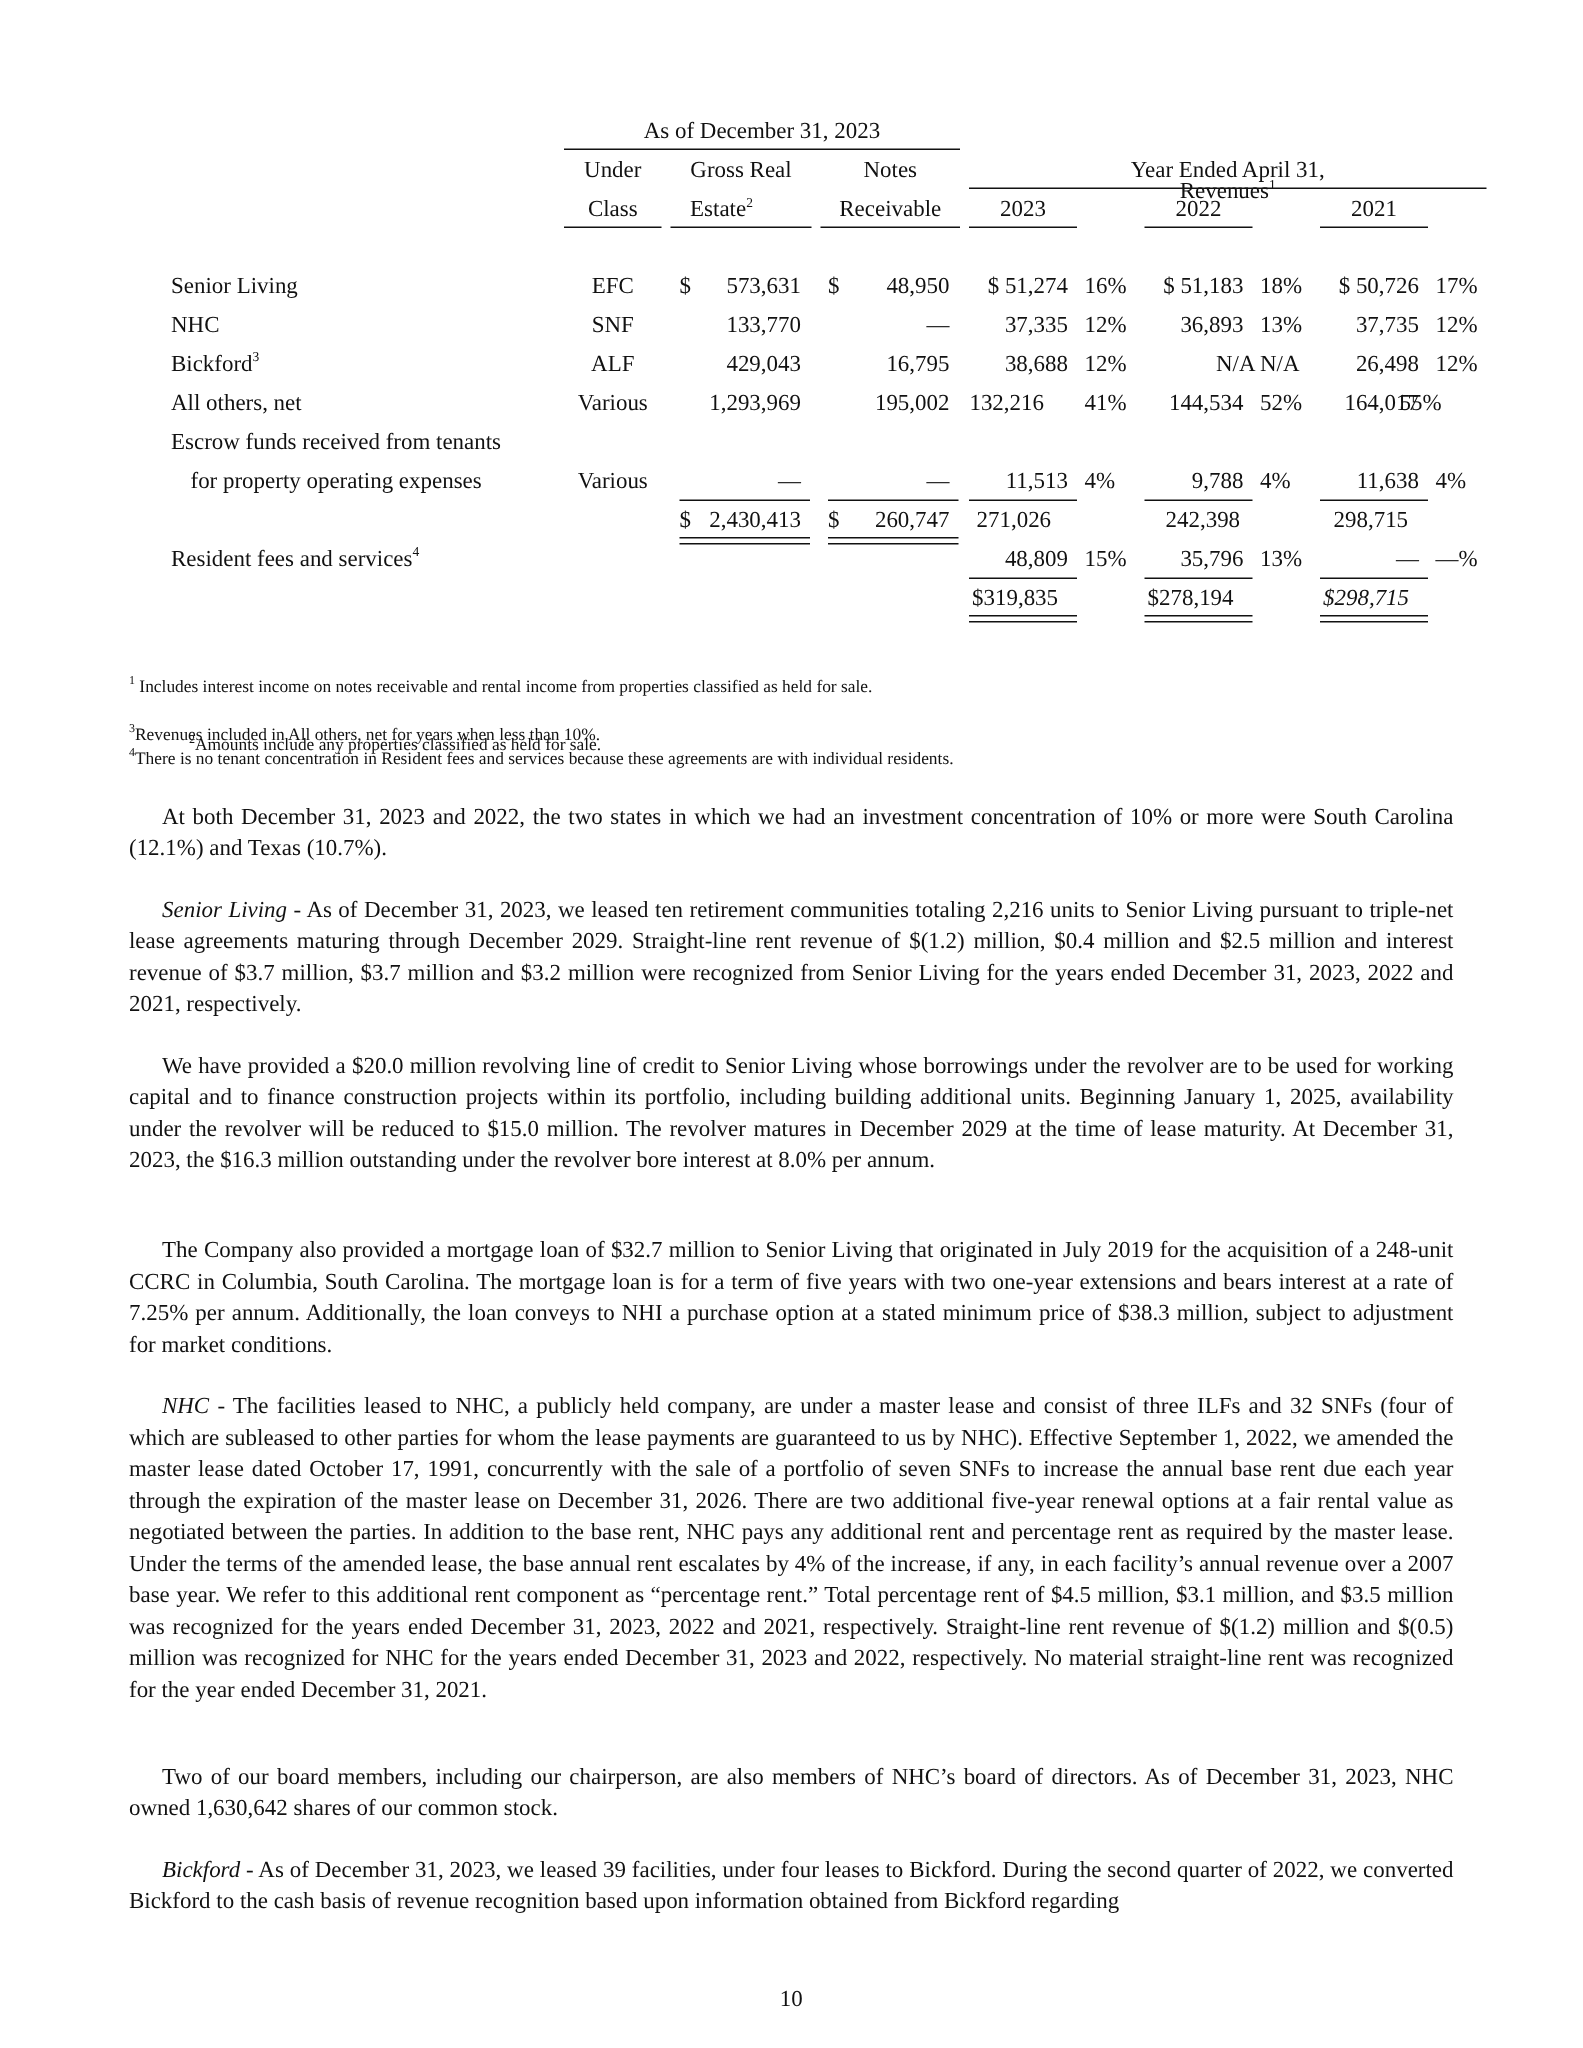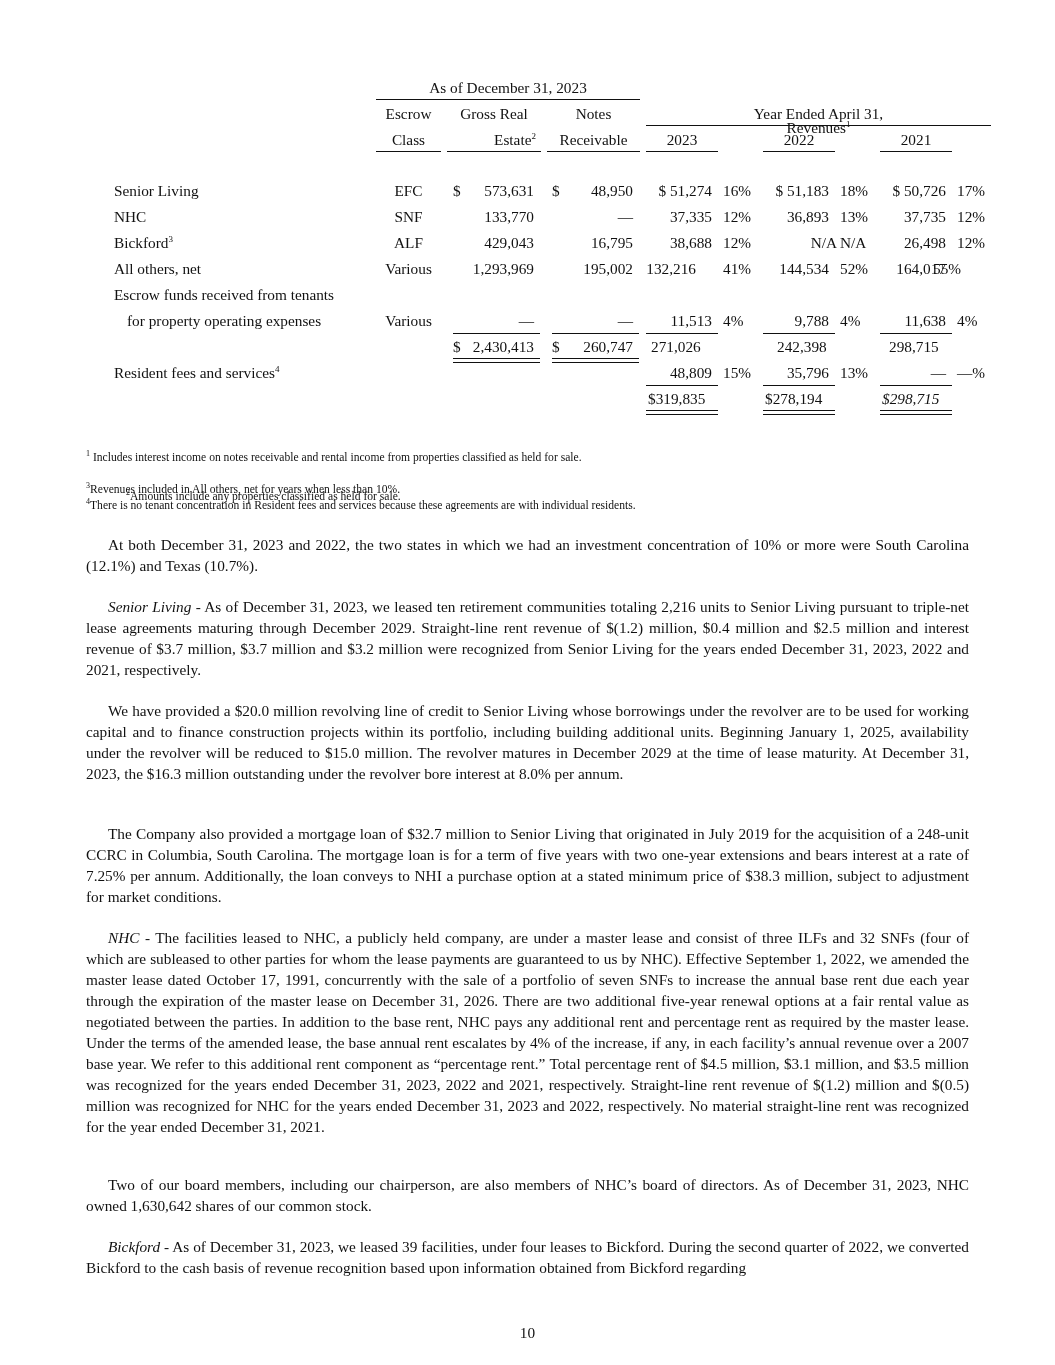--- a/index.html
+++ b/index.html
@@ -28,26 +28,26 @@
 <body>
 
 <div>
   <div class="abs c" style="left:376px;width:264px;top:79px;">As of December 31, 2023</div>
   <div class="line" style="left:376px;width:264px;top:99px;"></div>
 
   <div class="abs c" style="left:646px;width:345px;top:79px;margin-top:40px;"><span>Revenues</span><sup>1</sup></div>
   <div class="abs c" style="left:646px;width:345px;top:105px;">Year Ended April 31,</div>
   <div class="line" style="left:646px;width:345px;top:125px;"></div>
 
-  <div class="abs c" style="left:376px;width:65px;top:105px;">Escrow</div>
+  <div class="abs c" style="left:376px;width:65px;top:105px;">Under</div>
   <div class="abs c" style="left:376px;width:65px;top:131px;">Class</div>
   <div class="line" style="left:376px;width:65px;top:151px;"></div>
 
   <div class="abs c" style="left:447px;width:94px;top:105px;">Gross Real</div>
-  <div class="abs c" style="left:468px;width:94px;top:131px;"><span>Estate</span><sup>2</sup></div>
+  <div class="abs c" style="left:434px;width:94px;top:131px;"><span>Estate</span><sup>2</sup></div>
   <div class="line" style="left:447px;width:94px;top:151px;"></div>
 
   <div class="abs c" style="left:547px;width:93px;top:105px;">Notes</div>
   <div class="abs c" style="left:547px;width:93px;top:131px;">Receivable</div>
   <div class="line" style="left:547px;width:93px;top:151px;"></div>
 
   <div class="abs c" style="left:646px;width:72px;top:131px;">2023</div>
   <div class="line" style="left:646px;width:72px;top:151px;"></div>
   <div class="abs c" style="left:763px;width:72px;top:131px;">2022</div>
   <div class="line" style="left:763px;width:72px;top:151px;"></div>

